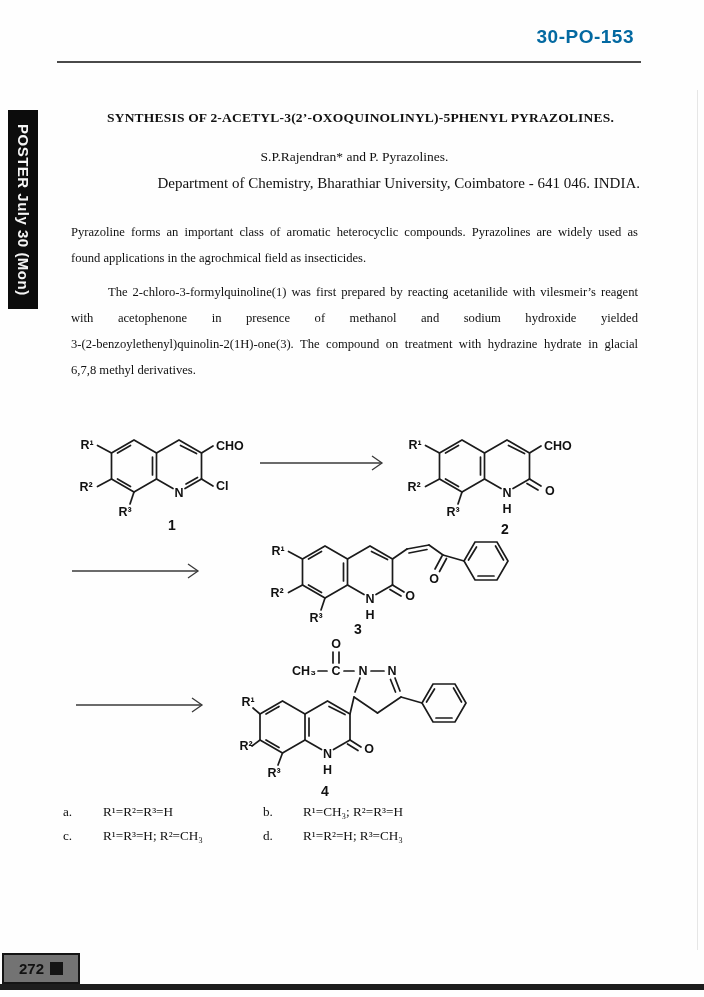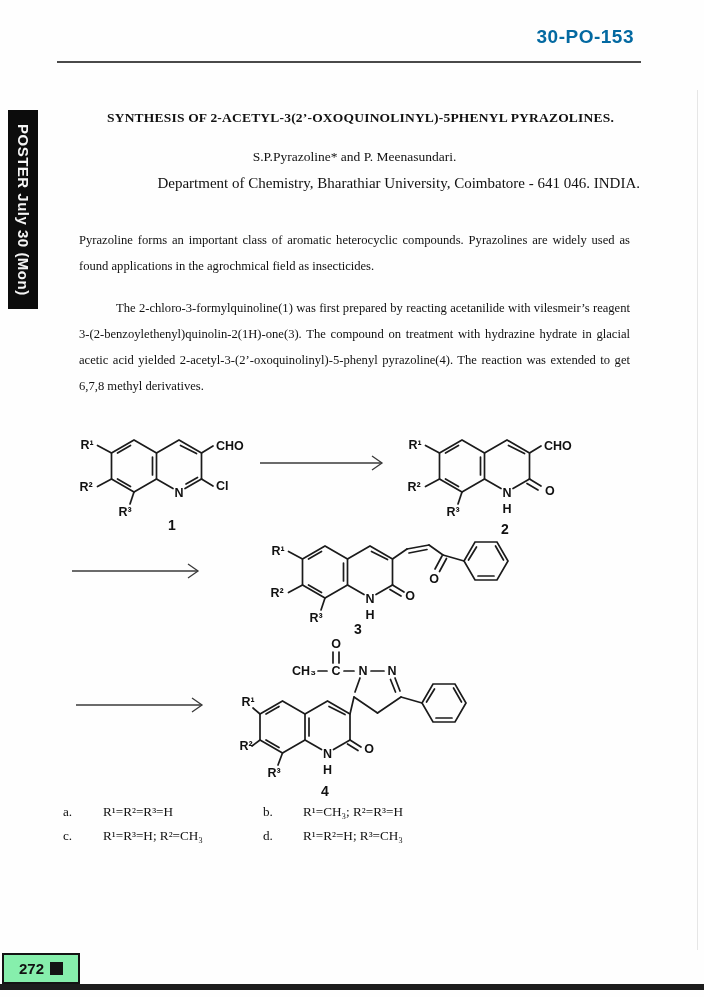--- a/index.html
+++ b/index.html
@@ -23,21 +23,21 @@
   }
   
   .title{
     position:absolute;left:63px;top:110px;width:600px;
     font-weight:bold;font-size:13.5px;letter-spacing:.2px;white-space:nowrap;margin-left:44px;
   }
   .authors{position:absolute;left:63px;top:149px;width:583px;text-align:center;font-size:13.5px;}
   .affiliation{position:absolute;left:57px;top:175px;width:583px;text-align:right;font-size:15px;}
   
   .body-text{position:absolute;left:63px;top:211px;width:583px;font-size:12.6px;line-height:26px;}
-  .para{margin:16px;}
+  .para{margin:8px;}
   .para .line{text-align:justify;text-align-last:justify;white-space:nowrap;}
   .para .line:last-child{text-align-last:left;}
   .para-2 .line:first-child{text-indent:37px;}
   
   .scheme svg{position:absolute;overflow:visible;}
   .bond{stroke:#1b1b1b;stroke-width:1.7;fill:none;stroke-linecap:round;}
   .arrow-line{stroke:#3a3a3a;stroke-width:1.3;fill:none;}
   .atom{
     font-family:"Liberation Sans","DejaVu Sans",sans-serif;font-weight:bold;
     font-size:12.5px;fill:#111;text-anchor:middle;
@@ -48,51 +48,51 @@
     font-size:14px;fill:#111;text-anchor:middle;
   }
   
   .subs{
     position:absolute;left:63px;top:804px;width:560px;font-size:13.2px;
     display:grid;grid-template-columns:40px 160px 40px auto;row-gap:8px;
   }
   
   .pagenum-box{
     position:absolute;left:2px;top:953px;width:74px;height:27px;
-    border:2.5px solid #141414;background:#86efac;
+    border:2.5px solid #141414;background:#737373;
     display:flex;align-items:center;justify-content:center;gap:6px;
     font-family:"Liberation Sans","DejaVu Sans",sans-serif;font-weight:bold;font-size:15px;
   }
   .pagenum-box .sq{width:13px;height:13px;background:#141414;display:inline-block;}
   .bottom-bar{position:absolute;left:0;top:984px;width:704px;height:6px;background:#1d1d1d;}
   .edge-line{position:absolute;right:6px;top:90px;width:1px;height:860px;background:#e6e6e6;}
 </style>
 </head>
 <body>
 
 <div class="page">
 
   <div class="header-code">30-PO-153</div>
   <div class="header-rule"></div>
 
   <div class="sidebar">POSTER July 30 (Mon)</div>
 
   <div class="title">SYNTHESIS OF 2-ACETYL-3(2’-OXOQUINOLINYL)-5PHENYL PYRAZOLINES.</div>
-  <div class="authors">S.P.Pyrazoline* and P. Meenasundari.</div>
+  <div class="authors">S.P.Rajendran* and P. Pyrazolines.</div>
   <div class="affiliation">Department of Chemistry, Bharathiar University, Coimbatore - 641 046. INDIA.</div>
 
   <div class="body-text">
     <div class="para para-1">
         <div class="line">Pyrazoline forms an important class of aromatic heterocyclic compounds. Pyrazolines are widely used as</div>
         <div class="line">found applications in the agrochmical field as insecticides.</div>
       </div>
     <div class="para para-2">
         <div class="line">The 2-chloro-3-formylquinoline(1) was first prepared by reacting acetanilide with vilesmeir’s reagent</div>
+        <div class="line">with acetophenone in presence of methanol and sodium hydroxide yielded</div>
         <div class="line">3-(2-benzoylethenyl)quinolin-2(1H)-one(3). The compound on treatment with hydrazine hydrate in glacial</div>
-        <div class="line">acetic acid yielded 2-acetyl-3-(2’-oxoquinolinyl)-5-phenyl pyrazoline(4). The reaction was extended to get</div>
         <div class="line">6,7,8 methyl derivatives.</div>
       </div>
   </div>
 
   <div class="scheme">
 
     <svg style="left:72px;top:426px" width="200" height="108" viewBox="0 0 200 108">
       <g class="bond">
         <path d="M62 14 L39.5 27 L39.5 53 L62 66 L84.5 53 L84.5 27 Z"></path>
         <path d="M84.5 27 L107 14 L129.5 27 L129.5 53"></path>

